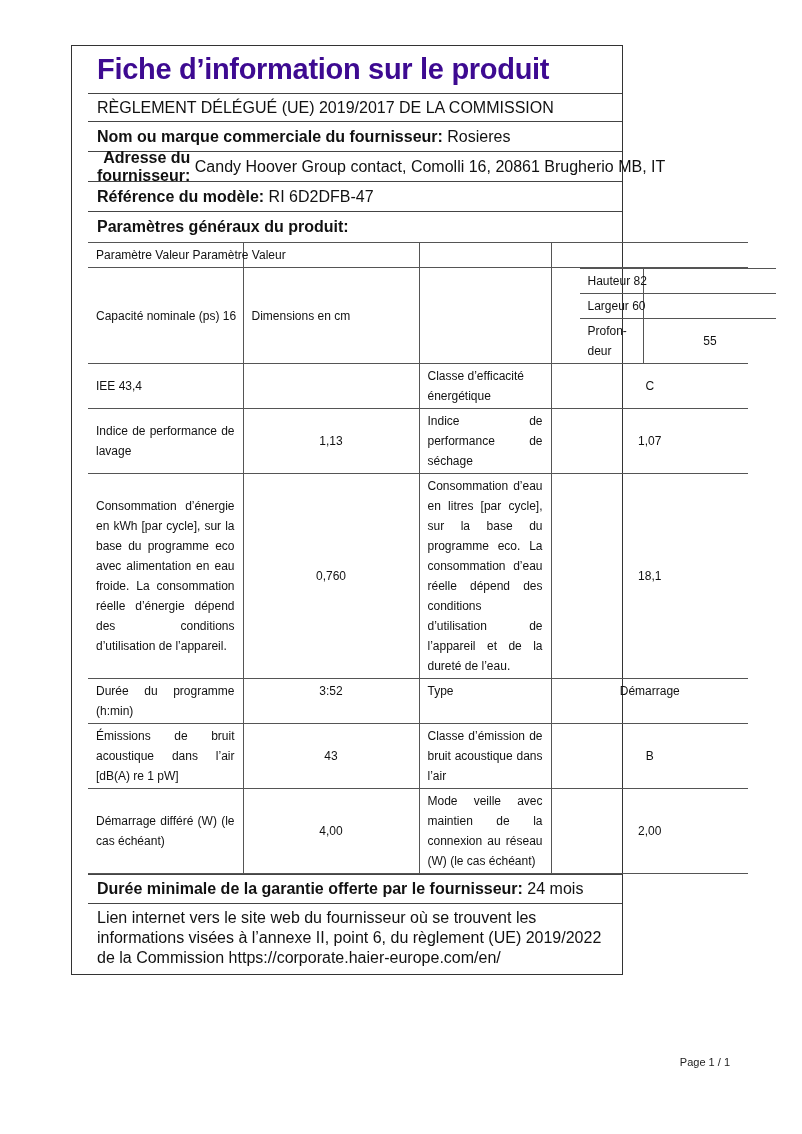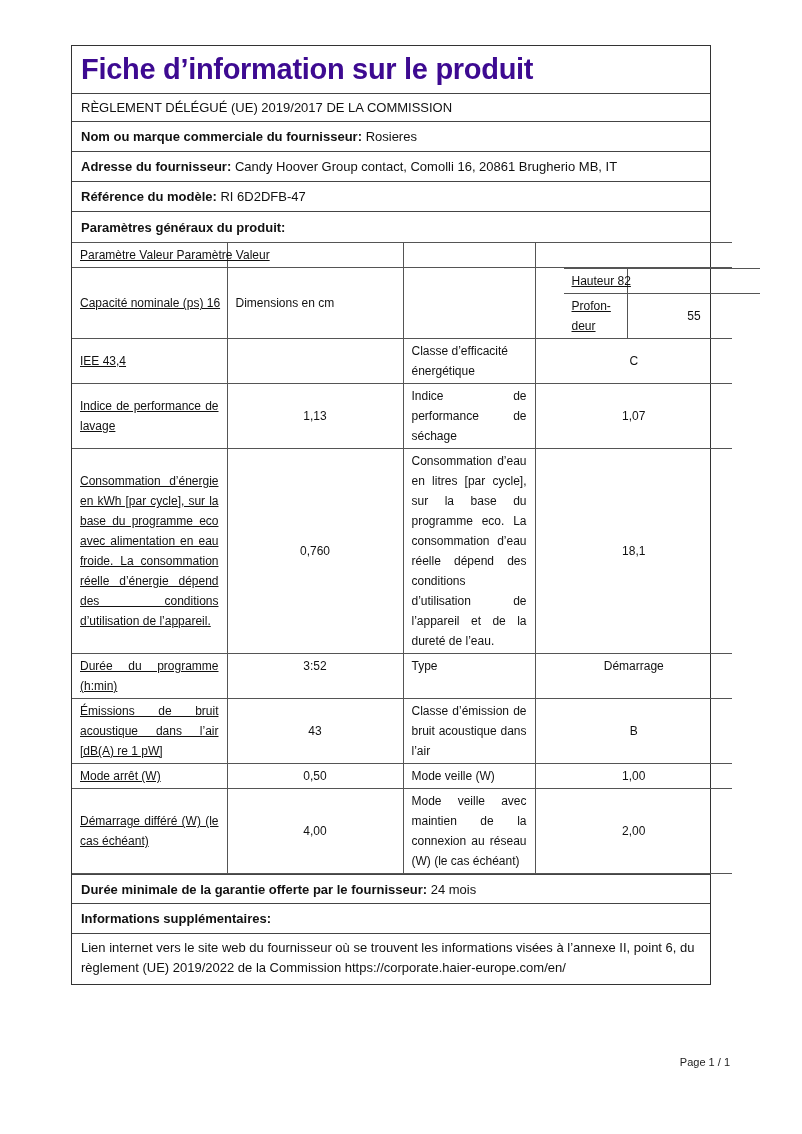--- a/index.html
+++ b/index.html
@@ -1,25 +1,25 @@
 <!DOCTYPE html>
 <html><head>
 <meta charset="utf-8">
 <style>
   html, body { margin:0; padding:0; background:#fff; }
   body { width:802px; height:1134px; position:relative; font-family:"Liberation Sans", sans-serif; color:#111; }
-  .sheet { position:absolute; left:71px; top:45px; width:640px; border:1px solid #333; box-sizing:border-box; }
-  .row { border-bottom:1px solid #444; box-sizing:border-box; font-size:13px; padding:0 9px; display:flex; align-items:center; }
+  .sheet { position:absolute; left:71px; top:45px; width:552px; border:1px solid #333; box-sizing:border-box;padding-left:16px; }
+  .row { border-bottom:1px solid #444; box-sizing:border-box; font-size:16px; padding:0 9px; display:flex; align-items:center; }
   .title { height:48px; font-size:29px; font-weight:bold; color:#3d0a91; padding-left:9px; letter-spacing:-0.3px; }
   .reg { height:28px; }
   .r28 { height:30px;text-align:right; }
   .b { font-weight:bold; }
   table.grid { width:100%; border-collapse:collapse; table-layout:fixed; font-size:12px; }
   table.grid td { border:1px solid #555; padding:2px 8px; line-height:20px; vertical-align:middle; }
-  table.grid tr td:first-child { border-left:none;text-decoration:underline; }
+  table.grid tr td:first-child { border-left:none; }
   table.grid tr td:last-child { border-right:none; }
   .c { text-align:center; }
   .j { text-align:justify; }
   .subt { width:100%; border-collapse:collapse;margin-left:28px; }
   .subt td { border:none; border-bottom:1px solid #555; padding:0 6px; line-height:20px; }
   .subt tr:last-child td { border-bottom:none; }
   .subt td.sv { border-left:1px solid #555; }
   .footer { position:absolute; right:72px; top:1056px; font-size:11px; color:#222; }
   .dimcell { padding:0 !important; }
   .ovl { position:relative; white-space:nowrap; overflow:visible; }
@@ -73,20 +73,26 @@
                 <col>
               </colgroup>
           <tbody>
                 <tr>
                   <td>
                     <div class="ovl">Hauteur 82</div>
                   </td>
                   <td class="sv"></td>
                 </tr>
           <tr>
+                  <td>
+                    <div class="ovl">Largeur 60</div>
+                  </td>
+                  <td class="sv"></td>
+                </tr>
+          <tr>
                   <td>Profon-deur</td>
                   <td class="sv c">55</td>
                 </tr>
         </tbody>
             </table>
       </td>
     </tr>
     <tr>
       <td>IEE 43,4</td>
       <td class="c"></td>
@@ -111,35 +117,28 @@
       <td style="vertical-align:top">Type</td>
       <td class="c" style="vertical-align:top">Démarrage</td>
     </tr>
     <tr>
       <td class="j">Émissions de bruit acoustique dans l’air [dB(A) re 1 pW]</td>
       <td class="c">43</td>
       <td class="j">Classe d’émission de bruit acoustique dans l’air</td>
       <td class="c">B</td>
     </tr>
     <tr>
-      <td>Mode arrêt (W)</td>
-      <td class="c">0,50</td>
-      <td>Mode veille (W)</td>
-      <td class="c">1,00</td>
-    </tr>
-    <tr>
       <td class="j">Démarrage différé (W) (le cas échéant)</td>
       <td class="c">4,00</td>
       <td class="j">Mode veille avec maintien de la connexion au réseau (W) (le cas échéant)</td>
       <td class="c">2,00</td>
     </tr>
   </tbody>
     </table>
 
   <div class="row r28" style="border-top:1px solid #444;">
     <span class="b">Durée minimale de la garantie offerte par le fournisseur:</span>
       <span style="white-space:pre"> 24 mois</span>
   </div>
-  <div class="row r28 b">Informations supplémentaires:</div>
   <div class="row" style="border-bottom:none; padding-top:4px; padding-bottom:6px; line-height:20px;">Lien internet vers le site web du fournisseur où se trouvent les informations visées à l’annexe II, point 6, du règlement (UE) 2019/2022 de la Commission https://corporate.haier-europe.com/en/</div>
 </div>
 
 <div class="footer">Page 1 / 1</div>
 
 </body></html>

